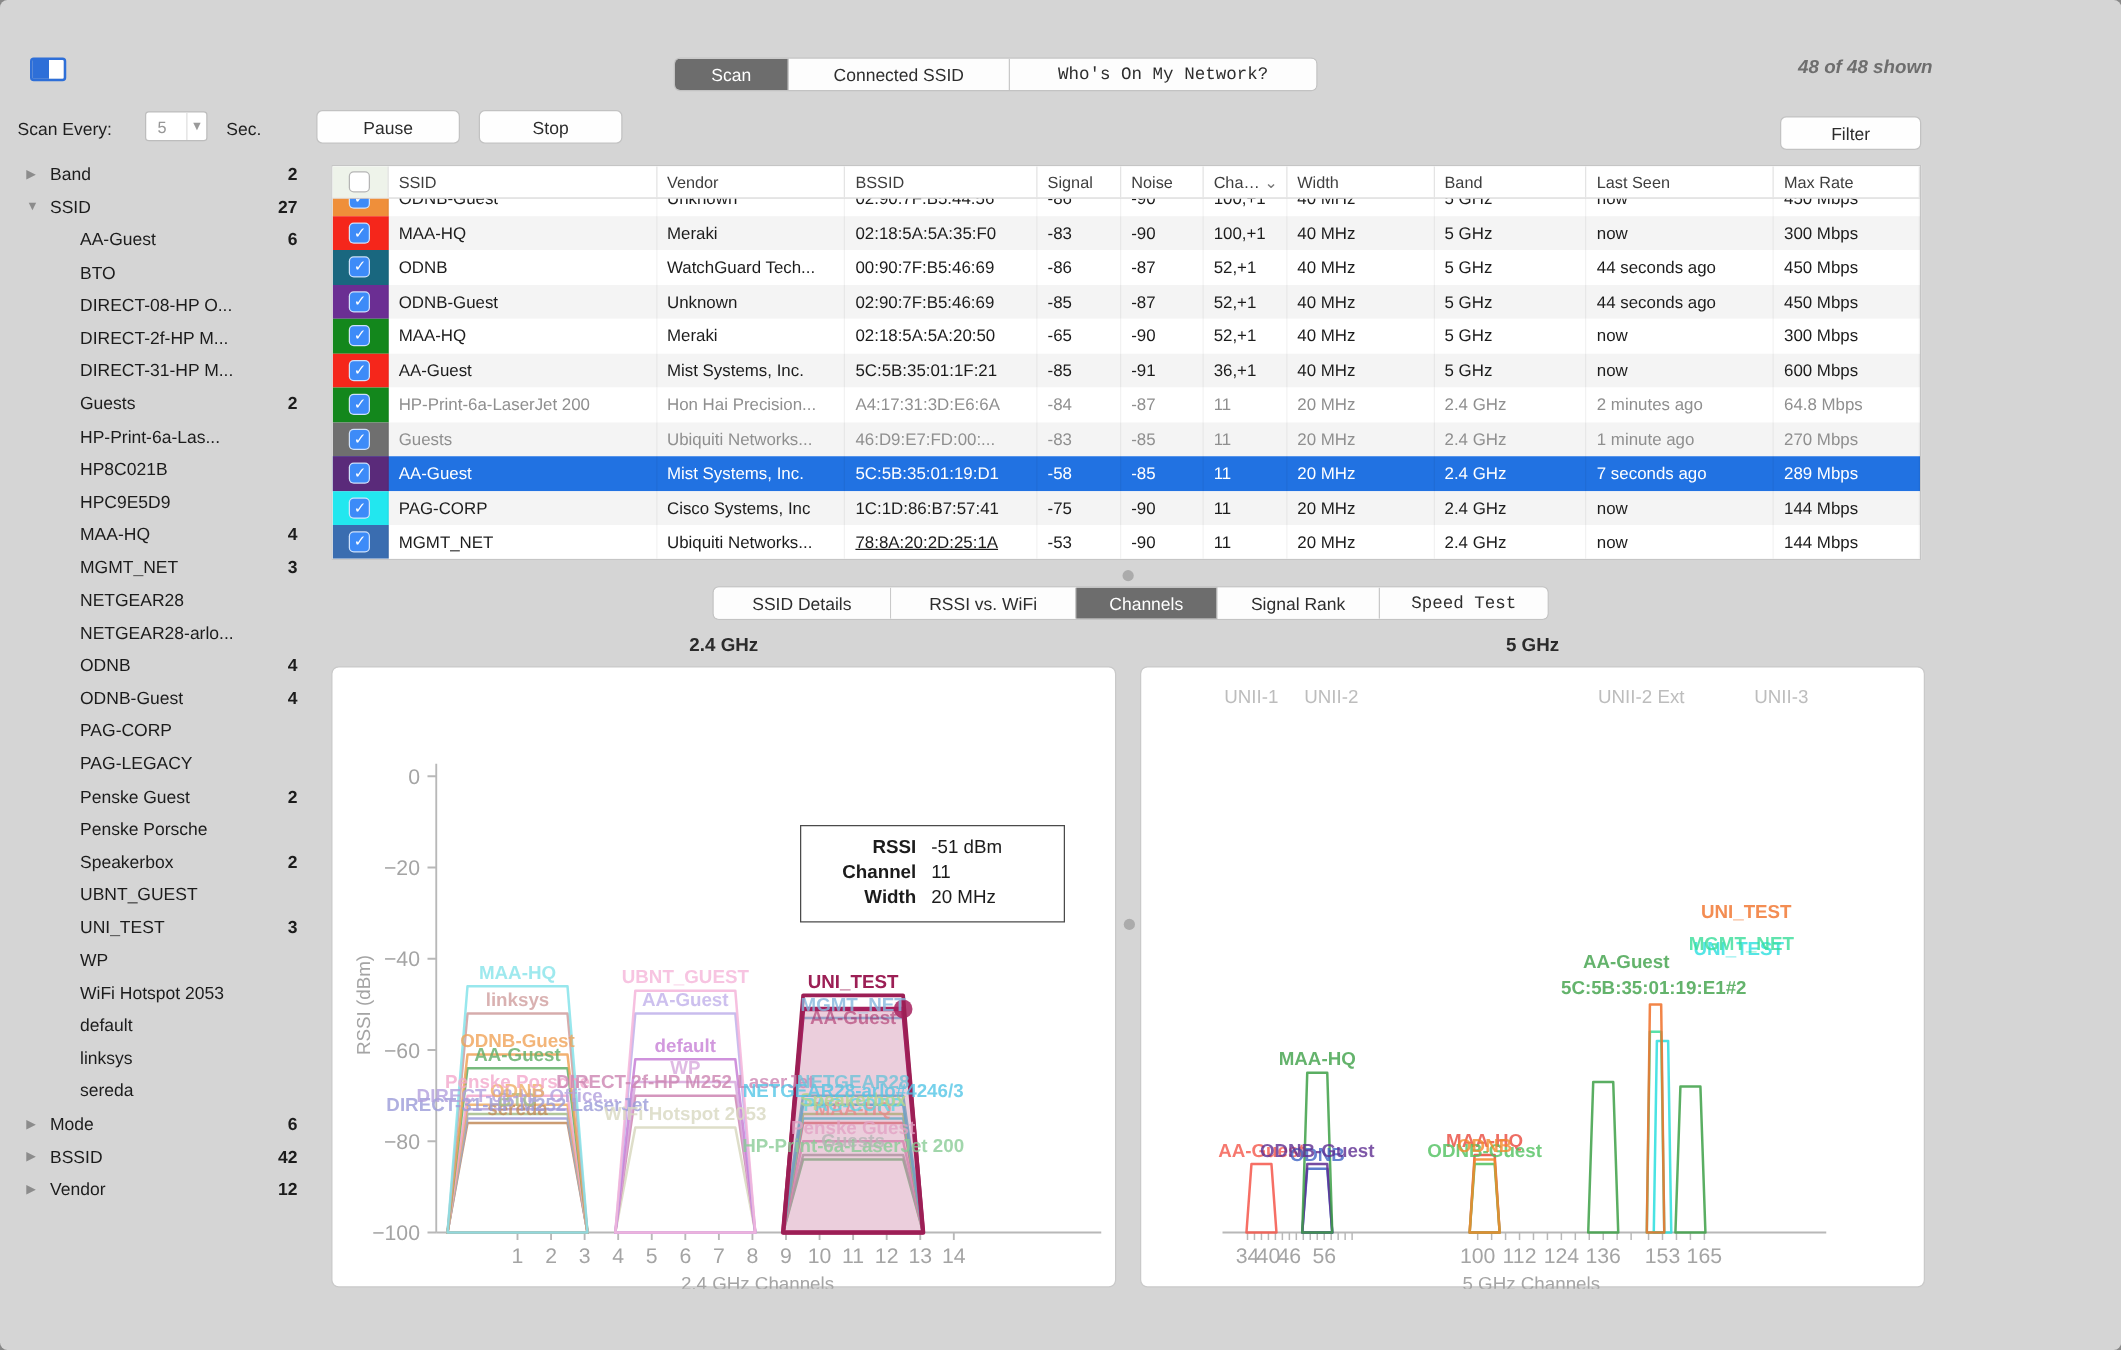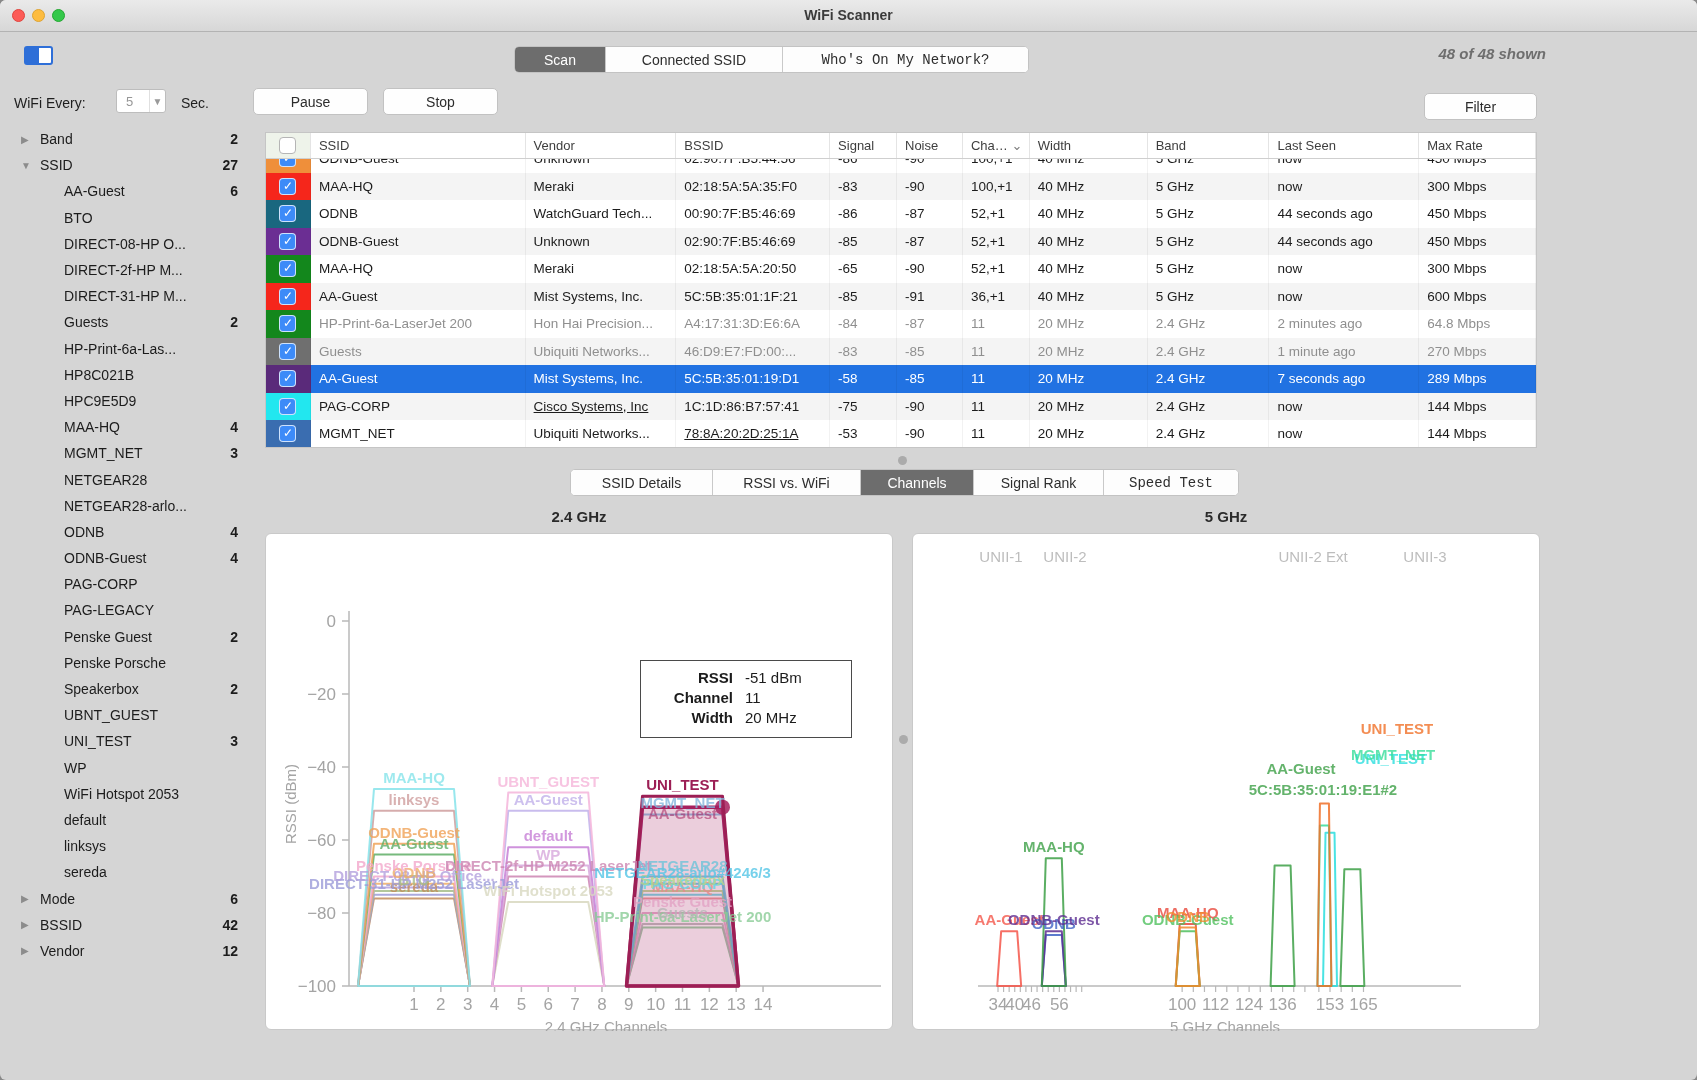--- a/index.html
+++ b/index.html
@@ -76,36 +76,30 @@
   .tooltip .tr { display:flex; font-size:15px; margin-bottom:3px; }
   .tooltip .tr .k { width:92px; text-align:right; font-weight:bold; }
   .tooltip .tr .v { padding-left:12px; }
   svg text { font-family:"Liberation Sans", sans-serif; }
 </style>
 </head>
 <body>
 
 <div class="app">
 
-  <div class="titlebar">
-    <div class="tl r"></div>
-    <div class="tl y"></div>
-    <div class="tl g"></div>
-    <div class="title">WiFi Scanner</div>
-  </div>
 
   <div class="toggle-icon"></div>
-  <div class="seg" id="main-tabs" style="left:514px; top:46px;">
+  <div class="seg" id="main-tabs" style="left:539px; top:46px;">
       <div class="s sel" style="width: 91px;">Scan</div>
       <div class="s" style="width: 177px;">Connected SSID</div>
       <div class="s" style="width: 245px;">Who's On My Network?</div>
     </div>
   <div class="shown">48 of 48 shown</div>
 
-  <div class="lbl" style="left:14px; top:95px;">WiFi Every:</div>
+  <div class="lbl" style="left:14px; top:95px;">Scan Every:</div>
   <div class="combo">
     <span class="val">5</span>
     <span class="chv">▼</span>
   </div>
   <div class="lbl" style="left:181px; top:95px;">Sec.</div>
   <div class="btn" style="left:253px; top:88px; width:115px;">Pause</div>
   <div class="btn" style="left:383px; top:88px; width:115px;">Stop</div>
   <div class="btn" style="left:1424px; top:93px; width:113px;">Filter</div>
 
   <div class="sidebar" id="sidebar">
@@ -376,21 +370,21 @@
           <div class="td" style="width: 118px;">20 MHz</div>
           <div class="td" style="width: 122px;">2.4 GHz</div>
           <div class="td" style="width: 150px;">7 seconds ago</div>
           <div class="td" style="width: 117px;">289 Mbps</div>
         </div>
         <div class="trow odd">
           <div class="td swatch" style="width: 45px; background: rgb(34, 231, 239);">
             <div class="cb">✓</div>
           </div>
           <div class="td" style="width: 215px;">PAG-CORP</div>
-          <div class="td" style="width: 151px; text-decoration: underline;">Cisco Systems, Inc</div>
+          <div class="td" style="width: 151px;">Cisco Systems, Inc</div>
           <div class="td" style="width: 154px;">1C:1D:86:B7:57:41</div>
           <div class="td" style="width: 67px;">-75</div>
           <div class="td" style="width: 66px;">-90</div>
           <div class="td" style="width: 67px;">11</div>
           <div class="td" style="width: 118px;">20 MHz</div>
           <div class="td" style="width: 122px;">2.4 GHz</div>
           <div class="td" style="width: 150px;">now</div>
           <div class="td" style="width: 117px;">144 Mbps</div>
         </div>
         <div class="trow even">

